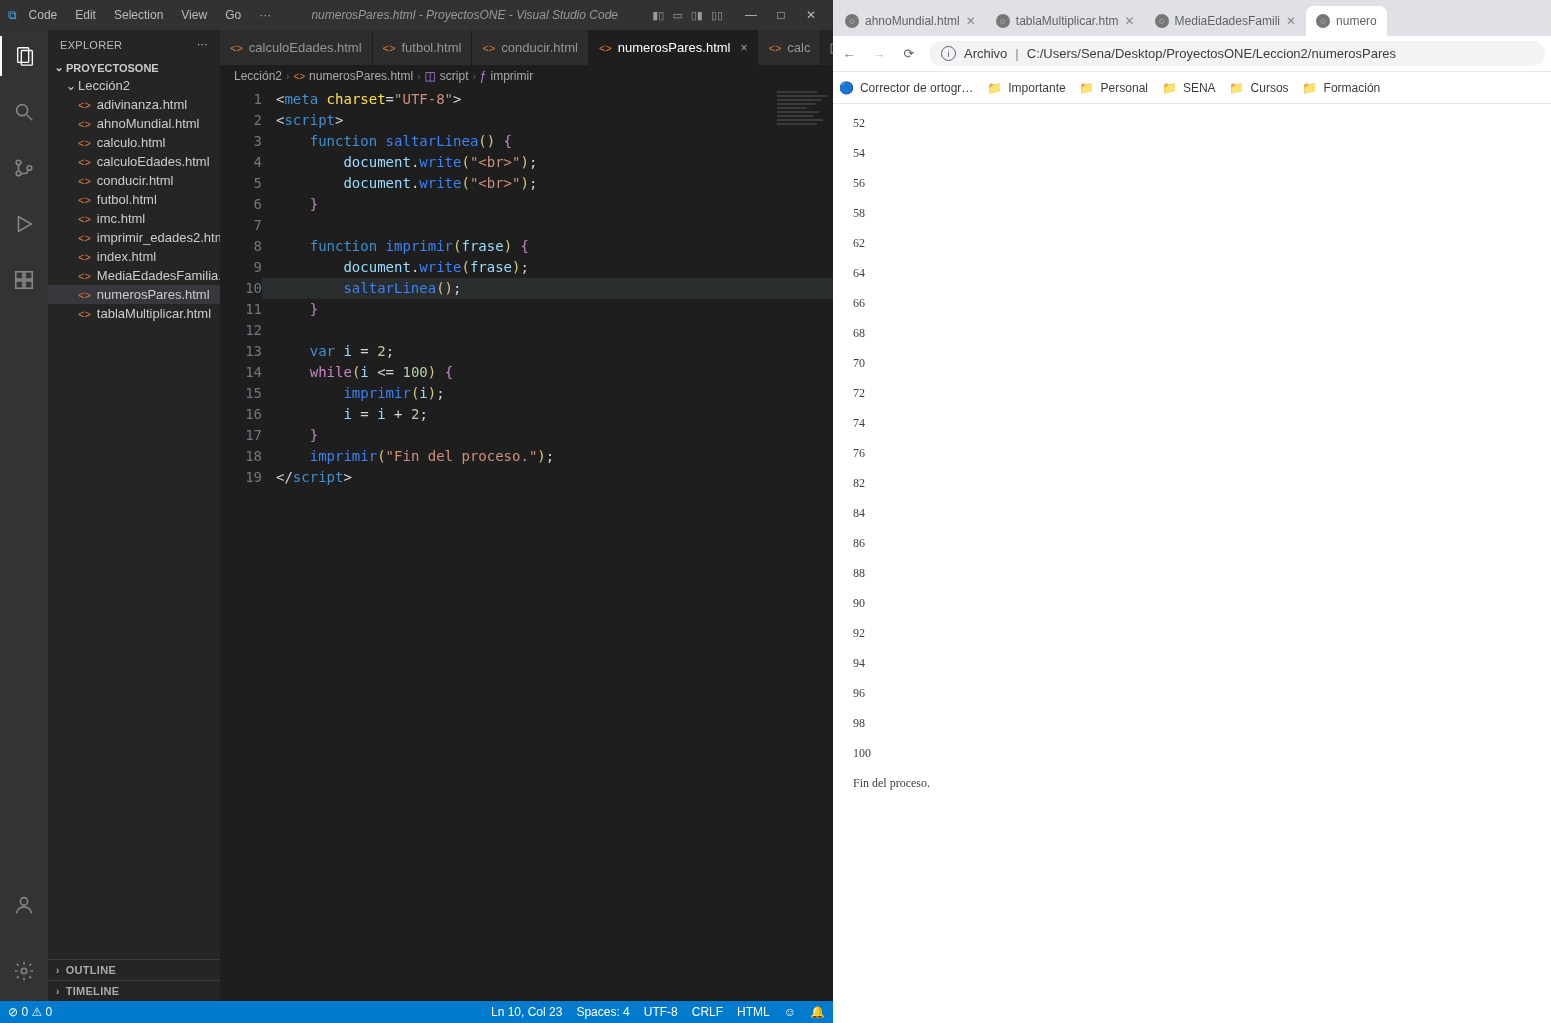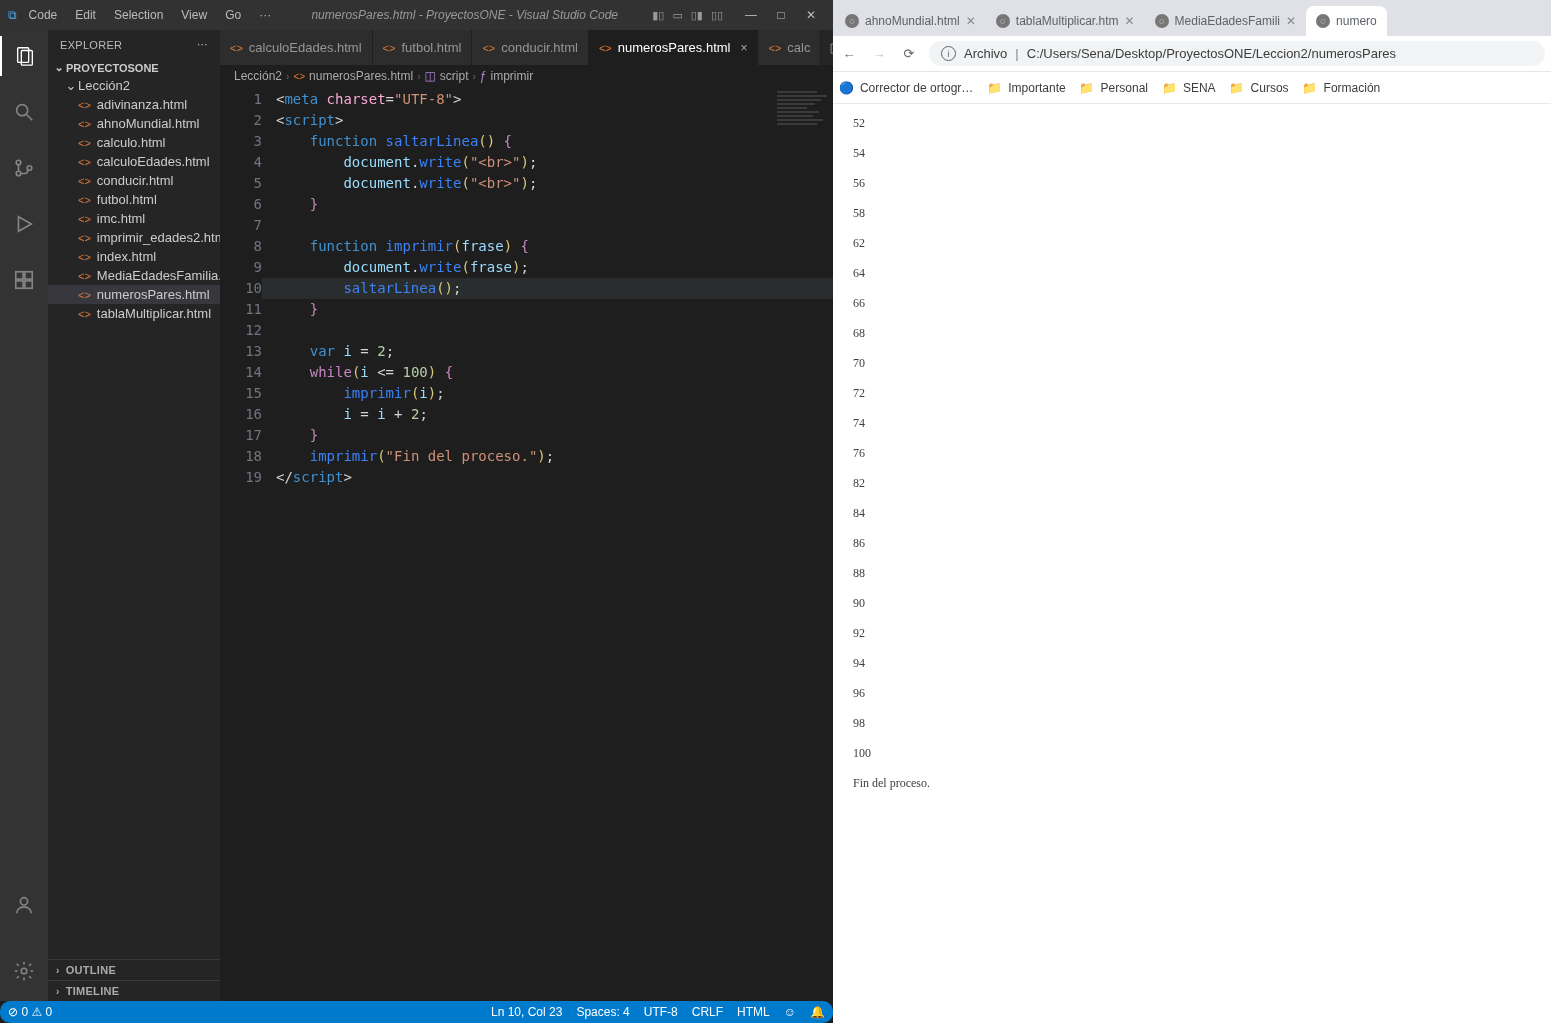--- a/index.html
+++ b/index.html
@@ -49,30 +49,30 @@
 .breadcrumbs .chev { color: #666; font-size: 10px; }
 .code-body { flex: 1; display: flex; overflow: hidden; position: relative; }
 .gutter { width: 42px; text-align: right; padding-top: 2px; color: #6e7681; font-family: Consolas, monospace; font-size: 14px; line-height: 21px; }
 .code { flex: 1; padding-top: 2px; font-family: Consolas, monospace; font-size: 14px; line-height: 21px; white-space: pre; color: #d4d4d4; }
 .minimap { position: absolute; top: 4px; right: 4px; width: 56px; height: 120px; opacity: 0.28; display: flex; flex-direction: column; gap: 2px; }
 .minimap .mmline { height: 2px; background: #888; margin-left: 4px; }
 .code .cl { padding-left: 14px; }
 .code .cl.hl { background: #2a2d2e; }
 .code .kw-struct { color: #3f91cf; }
 .code .kw-pink { color: #c586c0; }
-.code .attr { color: #f9a8d4; }
+.code .attr { color: #fde047; }
 .code .fn { color: #3b82f6; }
 .code .str { color: #ce9178; }
 .code .brkt { color: #d6c87d; }
 .code .brkt2 { color: #c586c0; }
 .code .num { color: #b5cea8; }
 .code .op { color: #d4d4d4; }
 .code .var { color: #9adcfe; }
 
-.status-bar { height: 22px; background: #007acc; color: #fff; display: flex; align-items: center; padding: 0 8px; font-size: 12px; gap: 14px; border-radius: 10px; }
+.status-bar { height: 22px; background: #007acc; color: #fff; display: flex; align-items: center; padding: 0 8px; font-size: 12px; gap: 14px; }
 .status-bar .sb-right { margin-left: auto; display: flex; gap: 14px; }
 
 
 .chrome { display: flex; flex-direction: column; width: 718px; height: 100%; background: #fff; }
 .chrome-tabs { display: flex; background: #dfe1e6; height: 36px; align-items: flex-end; gap: 0; padding-left: 2px; }
 .chrome-tab { display: flex; align-items: center; gap: 6px; padding: 8px 10px; font-size: 12px; color: #5f6368; border-radius: 8px 8px 0 0; max-width: 180px; overflow: hidden; white-space: nowrap; }
 .chrome-tab.active { background: #fff; }
 .chrome-tab .fav { width: 14px; height: 14px; border-radius: 50%; background: #777; display: flex; align-items: center; justify-content: center; color: #fff; font-size: 9px; }
 .chrome-tab .ct-close { color: #888; font-size: 12px; }
 .toolbar { display: flex; align-items: center; height: 36px; padding: 0 6px; gap: 10px; border-bottom: 1px solid #e6e6e6; }

